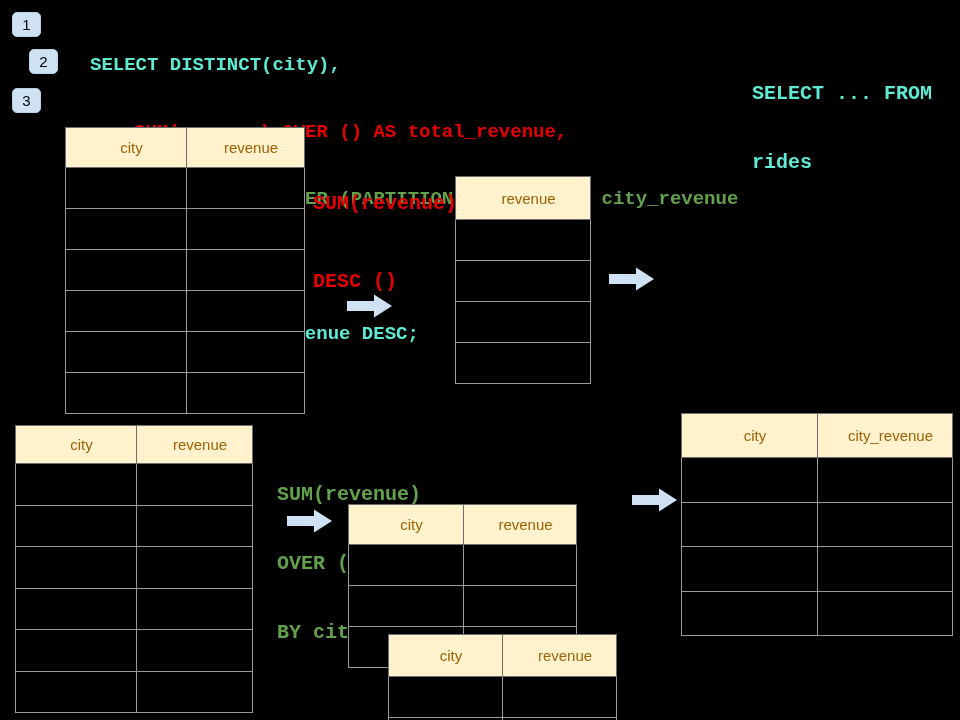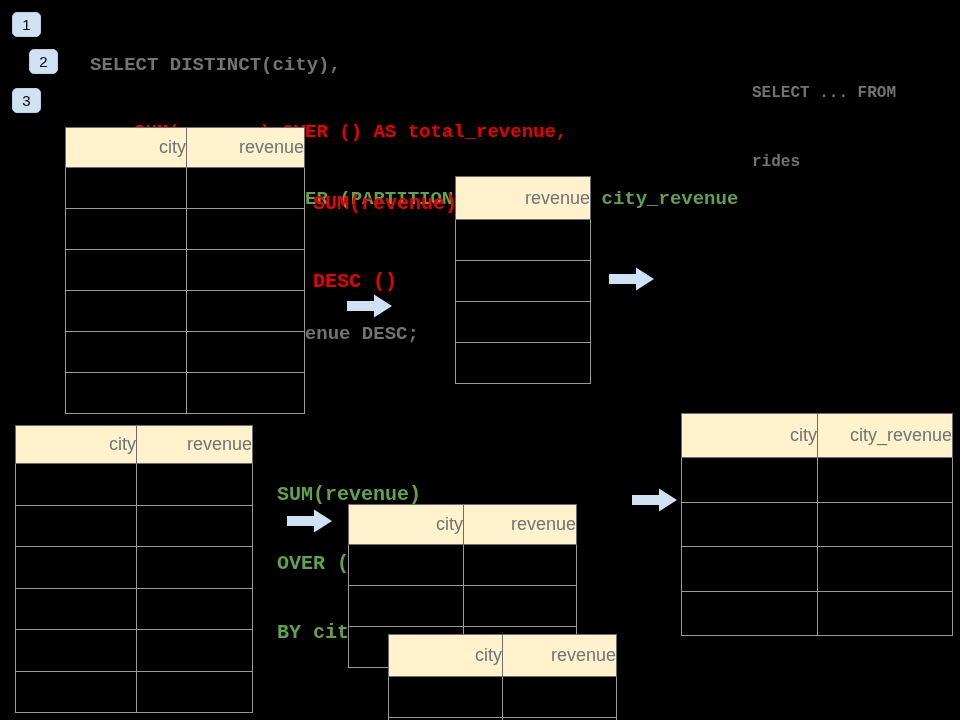--- a/index.html
+++ b/index.html
@@ -4,37 +4,37 @@
 <style>
   html,body{margin:0;padding:0;background:#000;}
   .canvas{position:relative;width:960px;height:720px;background:#000;overflow:hidden;
           font-family:"Liberation Sans",sans-serif;}
 
   
   .mono{font-family:"Liberation Mono","DejaVu Sans Mono",monospace;font-weight:700;white-space:pre;}
   .code{position:absolute;left:90px;top:9px;font-size:19px;line-height:22.4px;}
   .ind1{margin-left:21px}
   .ind2{margin-left:44px}
-  .c-purple{color:#737373;}
+  .c-purple{color:#5eead4;}
   .c-red{color:#E80000;}
   .c-green{color:#63A24C;}
-  .side-code{position:absolute;left:752px;top:36px;font-size:16px;line-height:23px;}
+  .side-code{position:absolute;left:752px;top:36px;font-size:20px;line-height:23px;}
   .anno{position:absolute;font-size:20px;}
   .anno-red{left:313px;top:139px;line-height:26px;}
   .anno-green{left:277px;top:437px;line-height:23px;}
 
   
   .badge{position:absolute;width:29px;height:25px;background:#CFE2F3;border:1px solid #b9cfe4;
          border-radius:5px;display:flex;align-items:center;justify-content:center;
          font-size:15px;color:#000;box-sizing:border-box;}
 
   
   .tbl{position:absolute;border-collapse:collapse;table-layout:fixed;}
-  .tbl th{background:#FFF2CC;border:1.5px solid #6e6e6e;font-weight:400;font-size:18px;
-          color:#737373;text-align:right;padding:0 0 0 11px;font-family:"Liberation Sans",sans-serif;}
+  .tbl th{background:#FFF2CC;border:1.5px solid #6e6e6e;font-weight:400;font-size:15px;
+          color:#a16207;text-align:center;padding:0 0 0 11px;font-family:"Liberation Sans",sans-serif;}
   .tbl td{border:1.5px solid #9a9a9a;background:#000;padding:0;}
   .rows41 tbody tr{height:41px;}
   .rows415 tbody tr{height:41.5px;}
   .rows44 tbody tr{height:44.5px;}
 
   
   .arrow{position:absolute;}
 </style>
 </head>
 <body>

